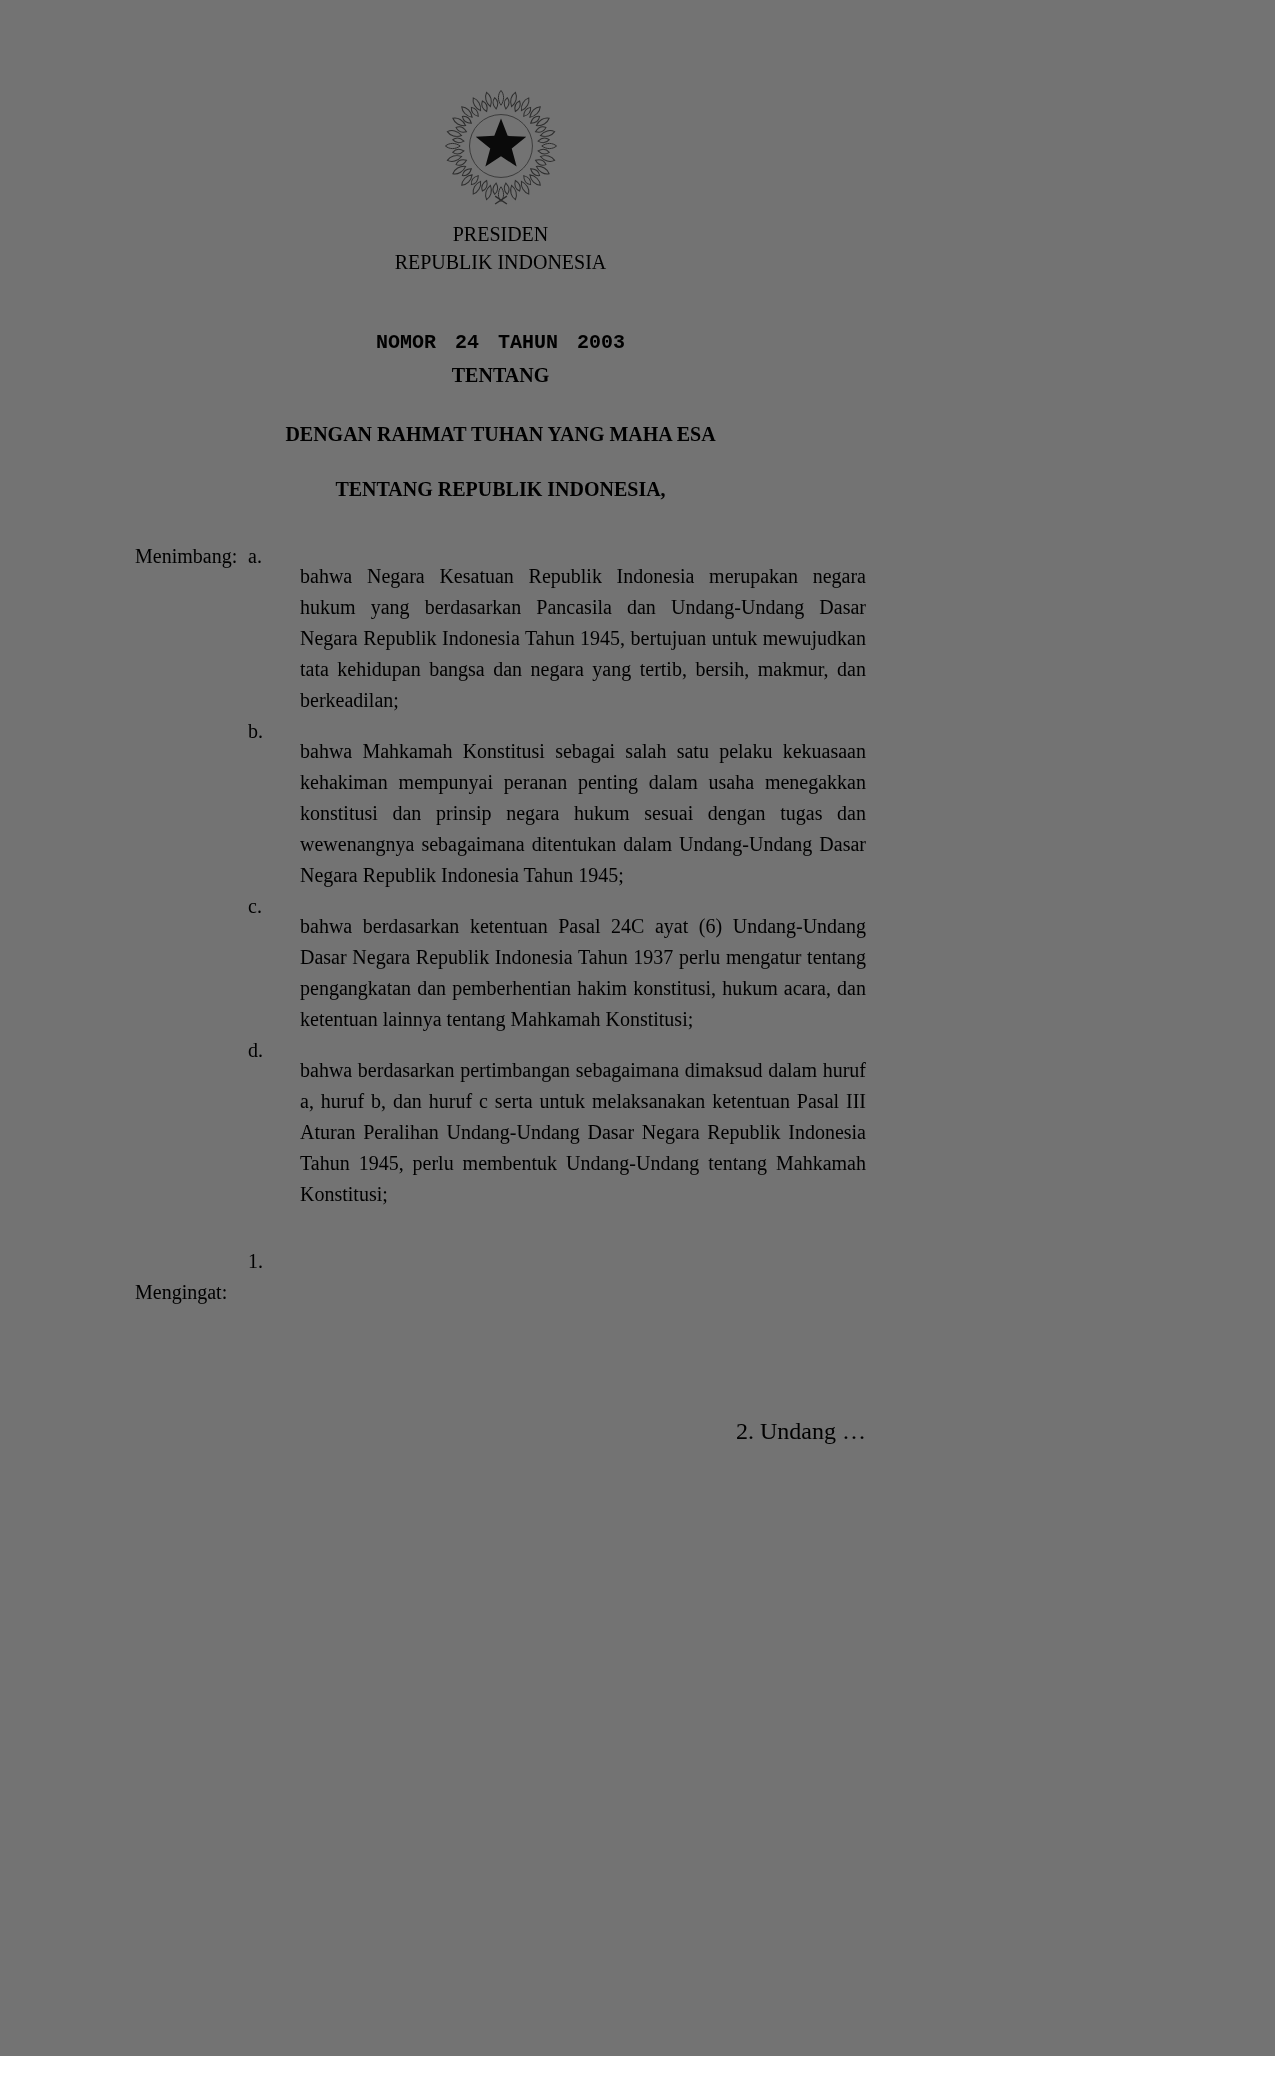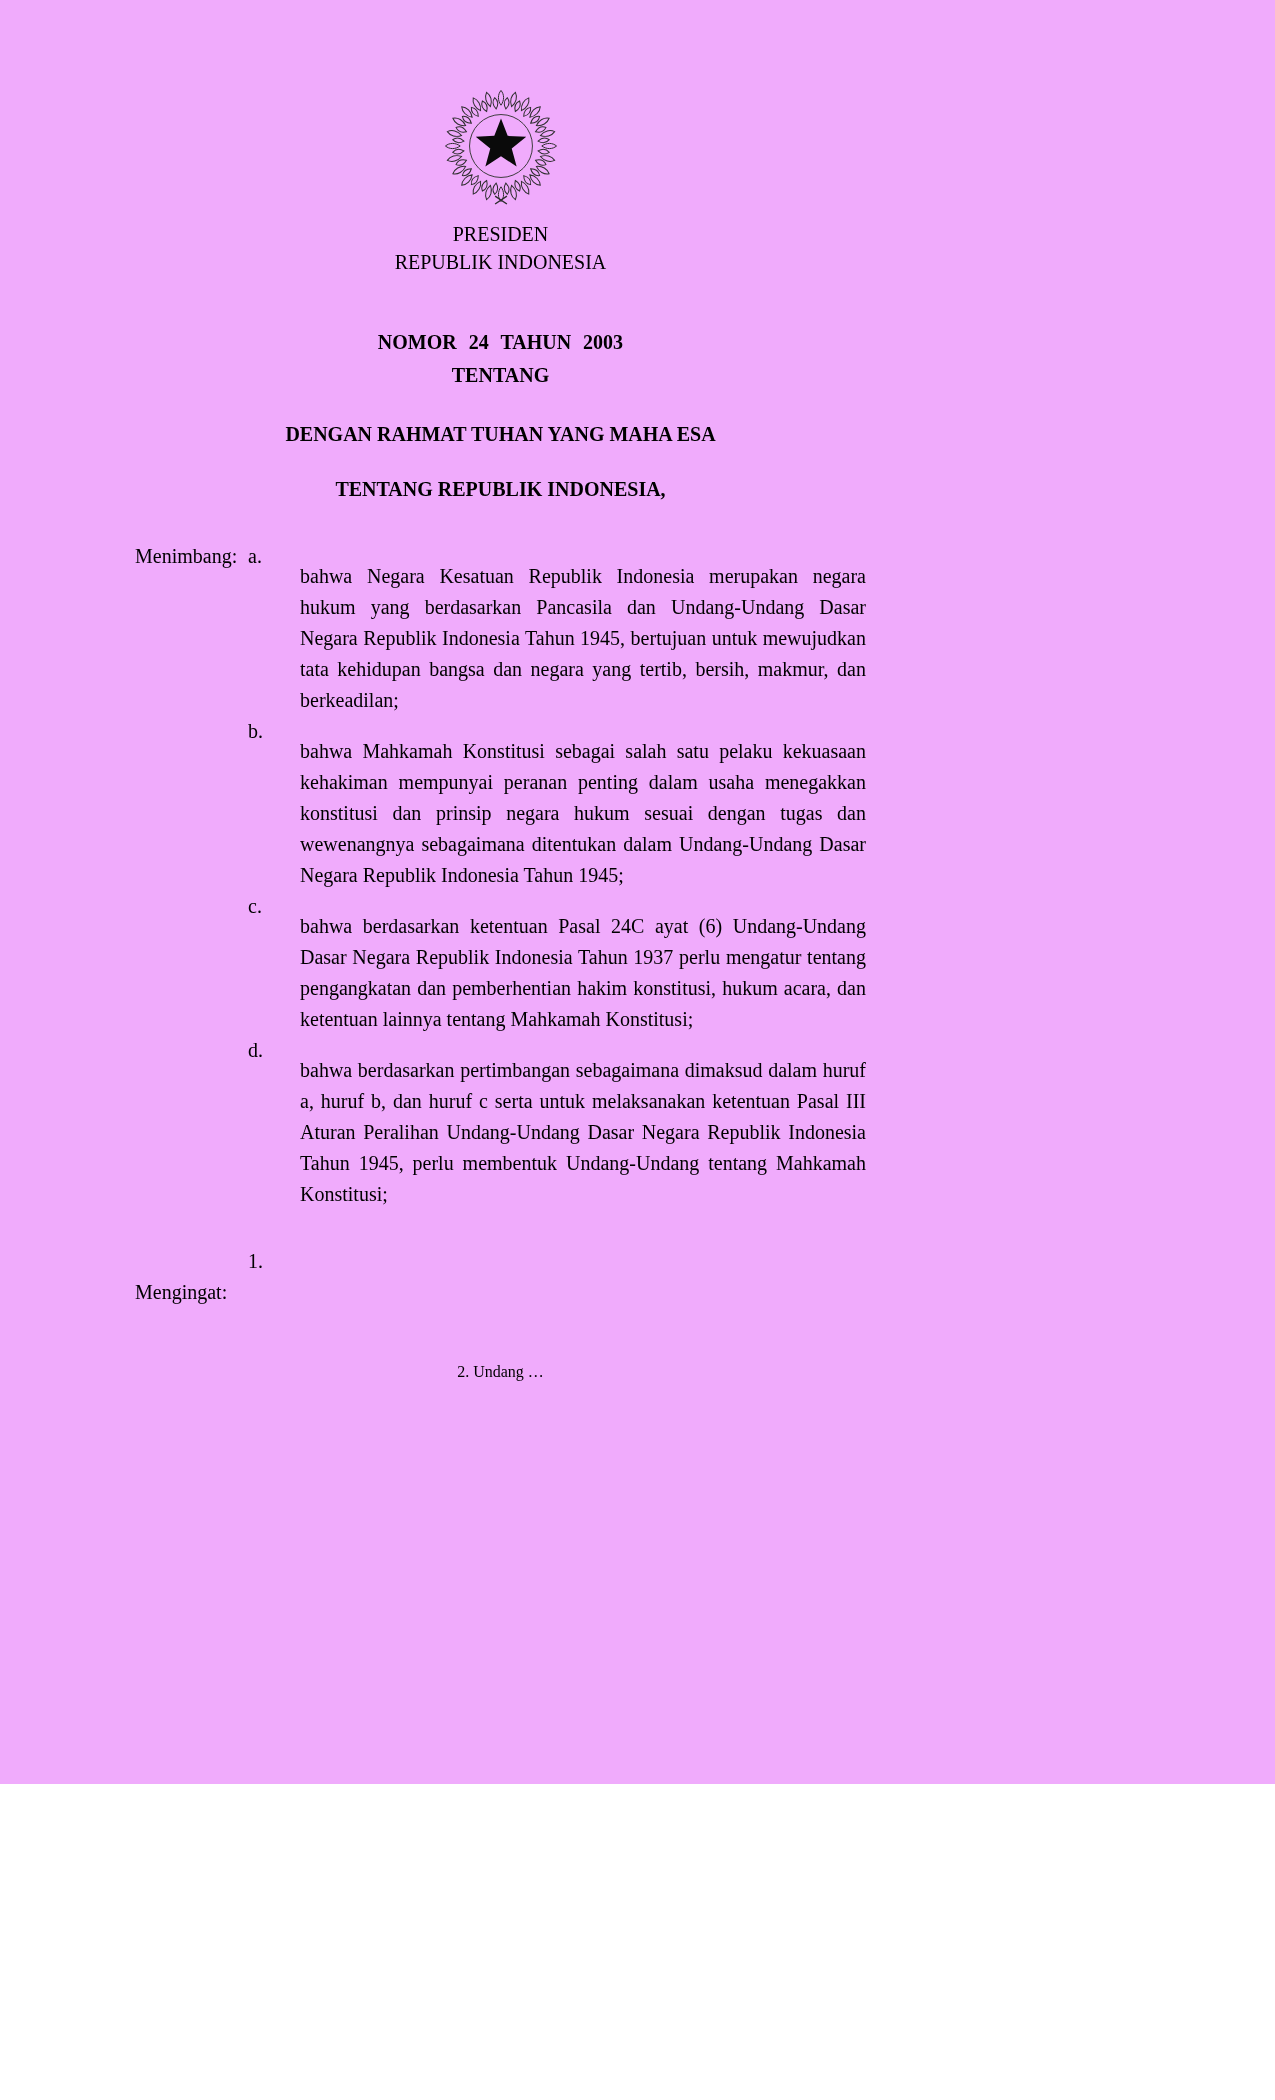--- a/index.html
+++ b/index.html
@@ -1,40 +1,40 @@
 <!DOCTYPE html>
 <html><head>
 <meta charset="utf-8">
 <style>
   * { margin:0; padding:0; box-sizing:border-box; }
   html,body { background:#ffffff; }
   body { font-family:"Liberation Serif", serif; color:#000; }
-  .page { width:1275px; height:1784px; background:#f0abfc; position:relative; overflow:hidden; }
+  .page { width:1275px; height:2056px; background:#737373; position:relative; overflow:hidden; }
   .content { margin-left:135px; width:731px; padding-top:84px; }
 
   .emblem-wrap { text-align:center; margin-bottom:8px; }
 
   .letterhead { text-align:center; font-size:20px; line-height:28px; }
 
   .title-block { text-align:center; font-weight:bold; font-size:20px; line-height:33px; margin-top:50px; }
-  .nomor-line { word-spacing:7px; }
+  .nomor-line { word-spacing:7px;font-family:Liberation Mono, monospace; }
 
   .invocation { text-align:center; font-weight:bold; font-size:20px; margin-top:31px; }
   .authority  { text-align:center; font-weight:bold; font-size:20px; margin-top:32px; }
 
   .body-block { font-size:20px; line-height:31px; }
   .section { margin-top:40px; }
   .row { display:flex; align-items:flex-start; }
   .label-cell { width:113px; flex-shrink:0; display:flex; padding-right:12px; }
   .marker-cell { width:52px; flex-shrink:0; }
   .text-cell { flex:1 1 auto; text-align:justify;margin-top:20px; }
   .mengingat-row { margin-top:36px; }
   .label-offset { padding-top:31px; }
 
-  .catchword { margin-top:48px; text-align:center; font-size:16px; line-height:31px; }
+  .catchword { margin-top:108px; text-align:right; font-size:24px; line-height:31px; }
 </style>
 </head>
 <body>
 
 <div class="page">
   <div class="content">
 
     <div class="emblem-wrap">
       <svg width="118" height="124" viewBox="0 0 120 124" aria-hidden="true">
         <defs>

